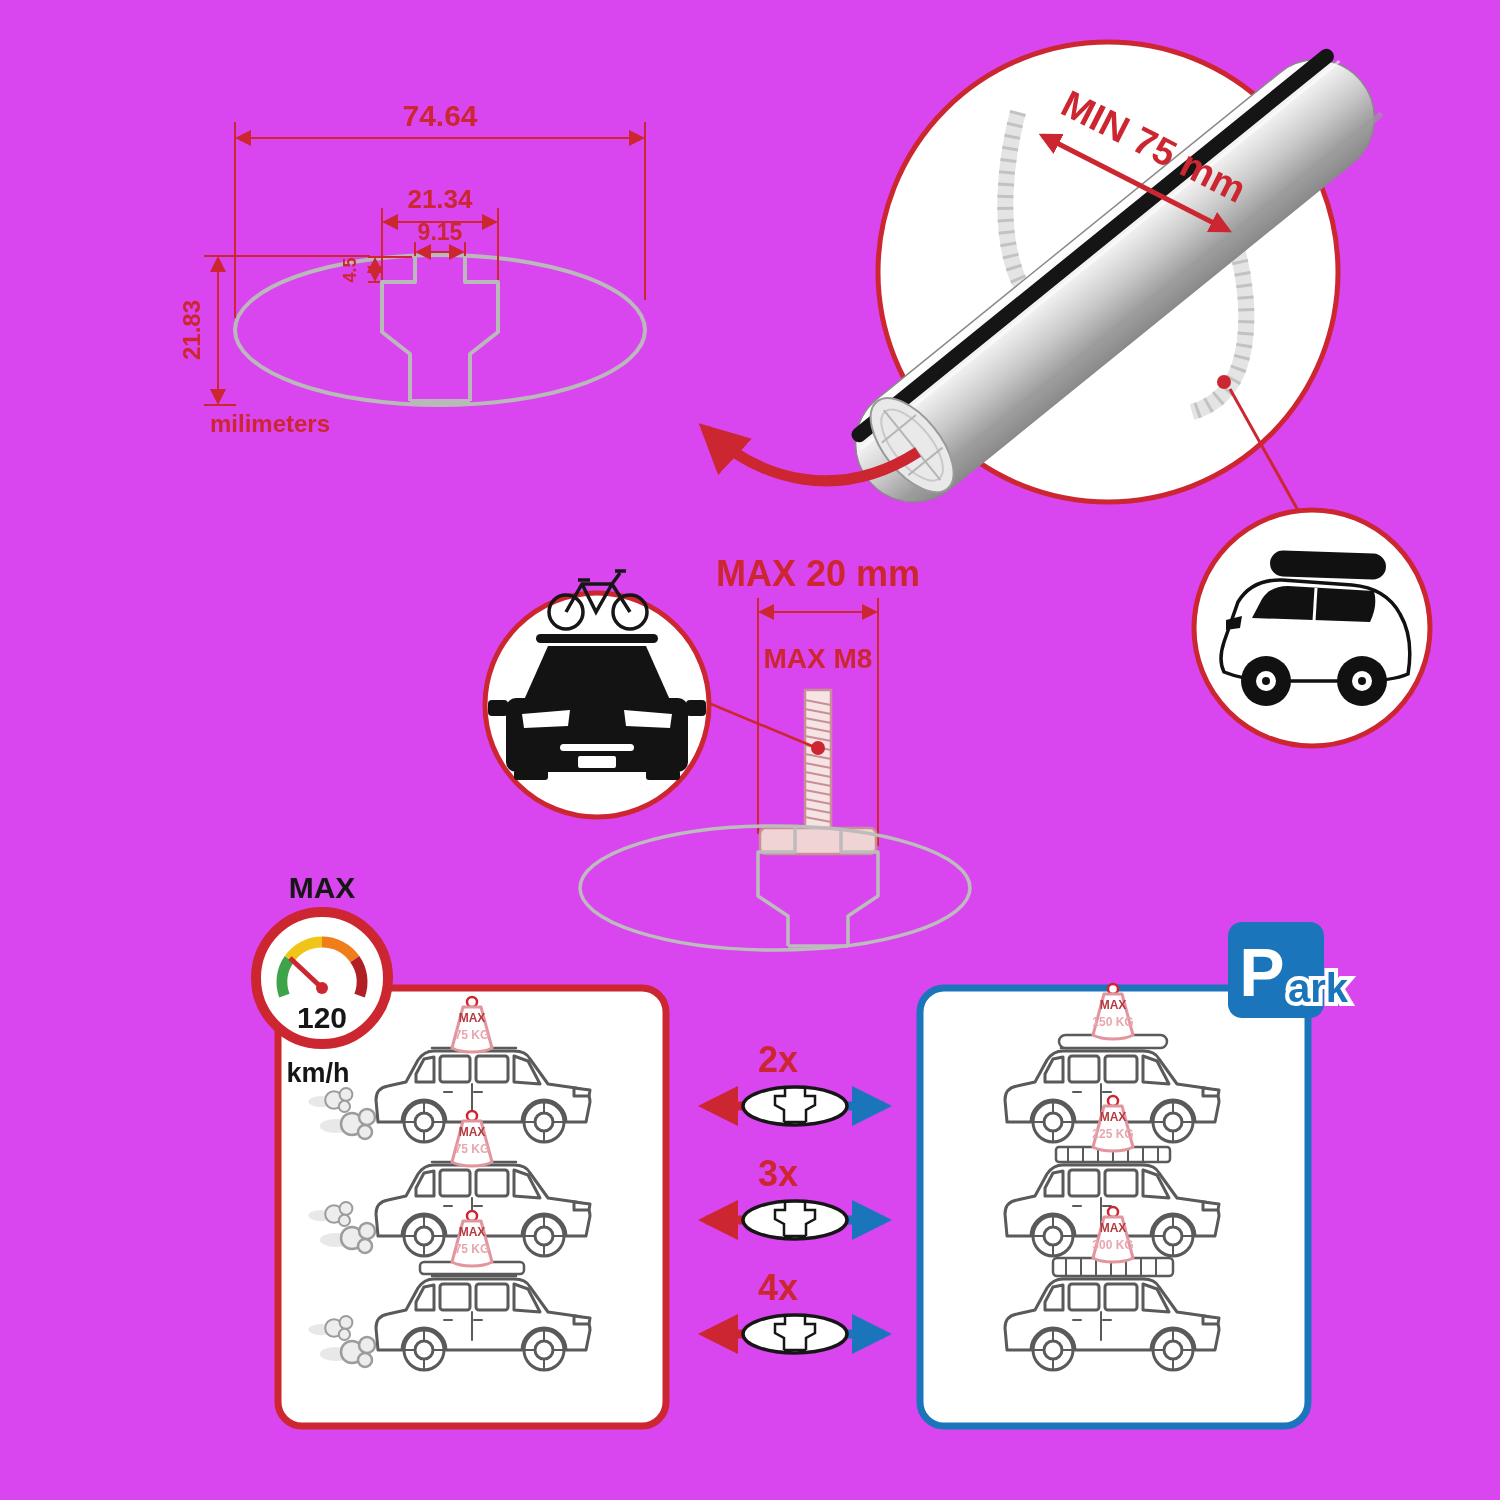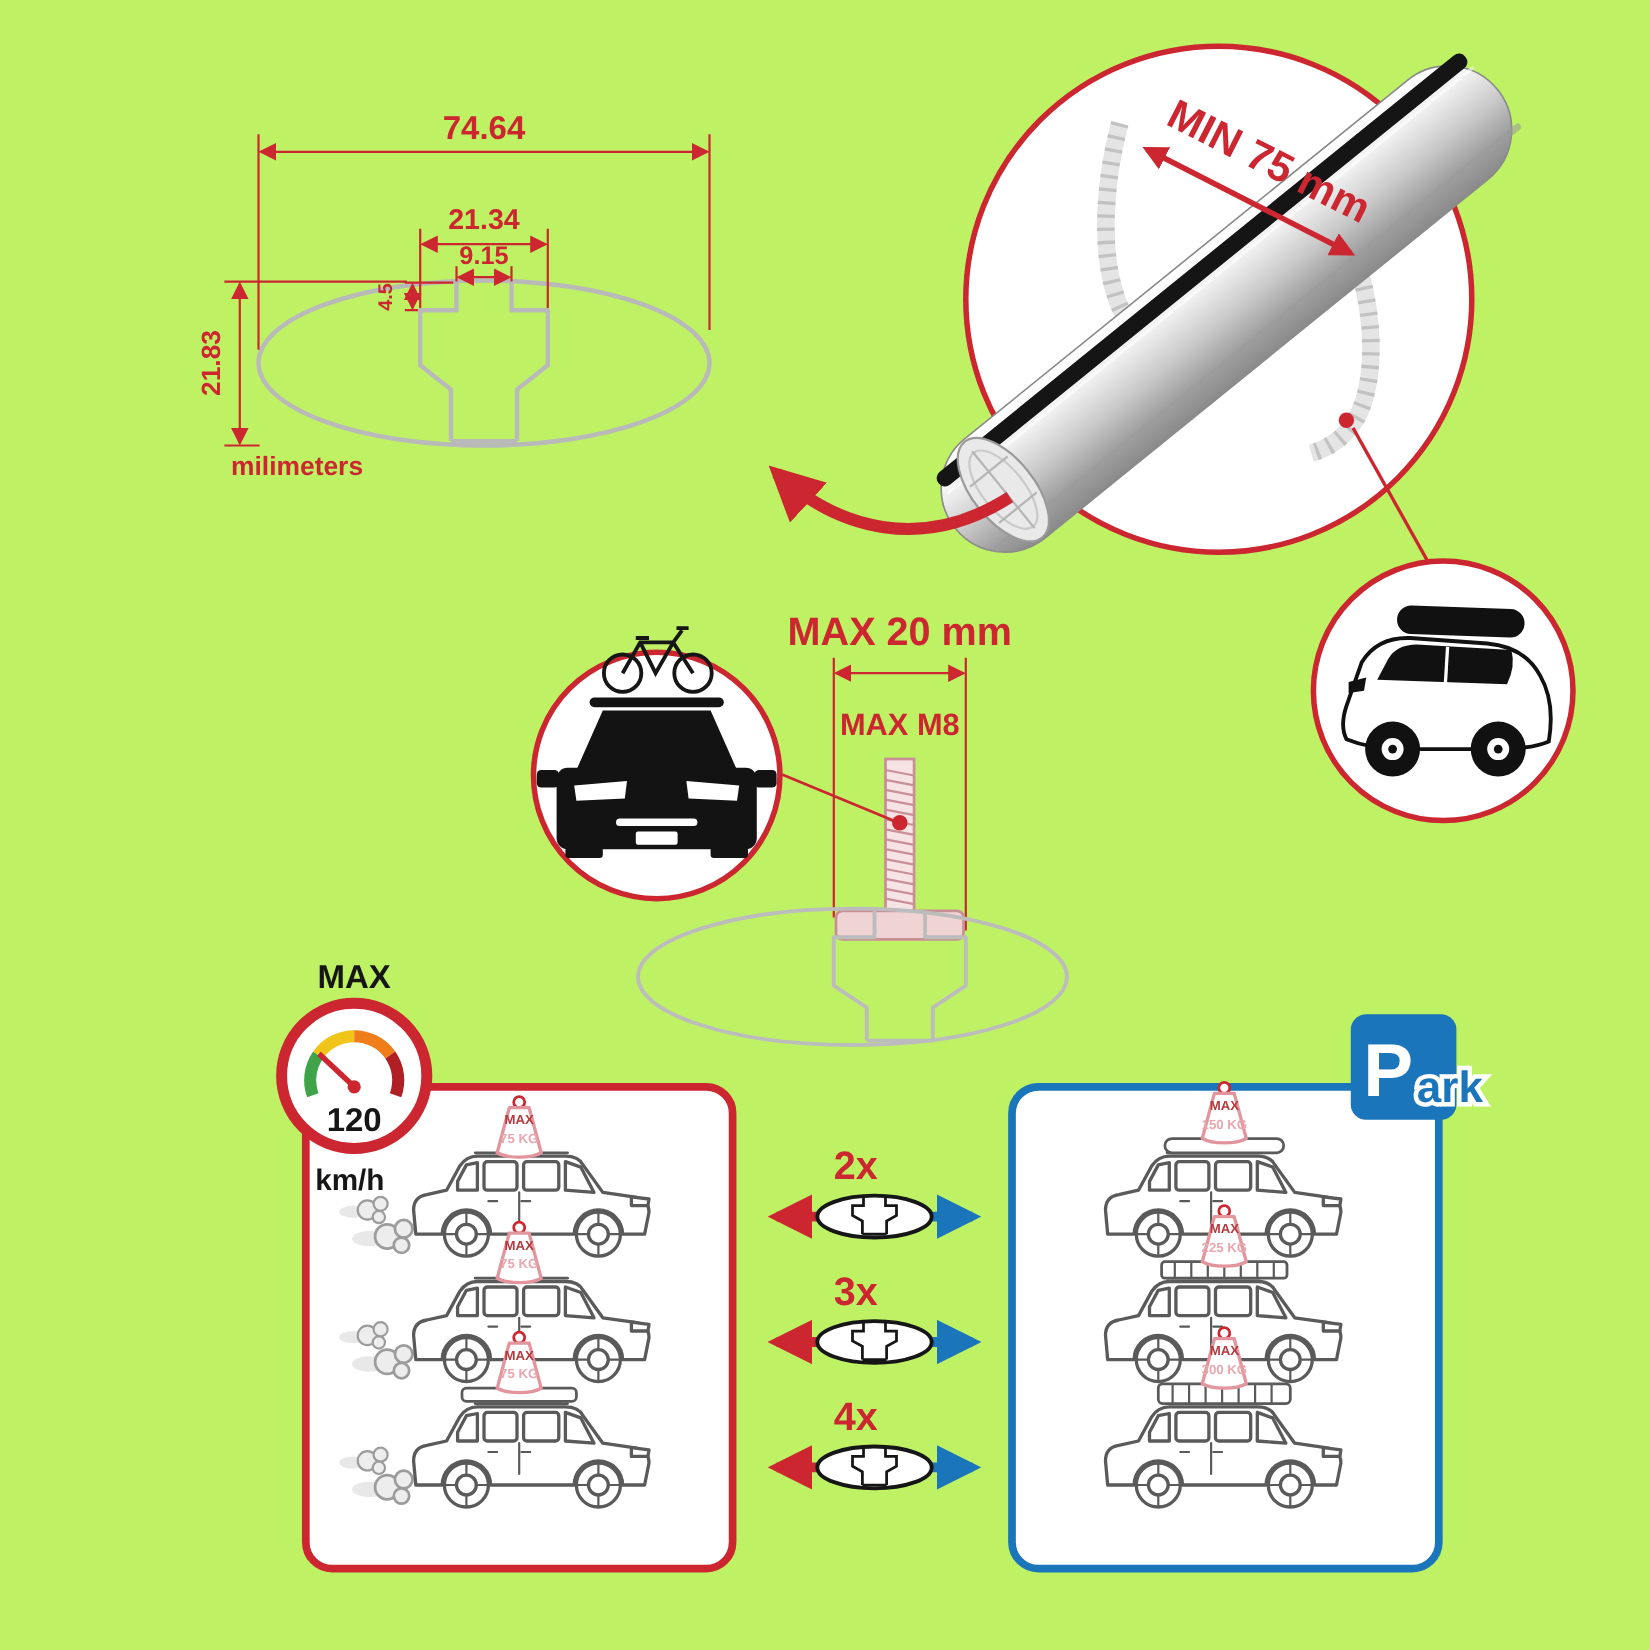--- a/index.html
+++ b/index.html
@@ -1,16 +1,16 @@
 <!DOCTYPE html>
 <html><head>
 <meta charset="utf-8">
 <style>
   html,body{margin:0;padding:0;background:#fff;}
-  .canvas{position:relative;width:1500px;height:1500px;background:#bef264;overflow:hidden;}
+  .canvas{position:relative;width:1500px;height:1500px;background:#d946ef;overflow:hidden;}
   svg text{font-family:"Liberation Sans", sans-serif;font-weight:bold;}
   .red-t{fill:#cc2630;}
   .blk-t{fill:#161616;}
 </style>
 </head>
 <body>
 
 <div class="canvas">
 <svg width="1500" height="1500" viewBox="0 0 1500 1500">
   <defs>

